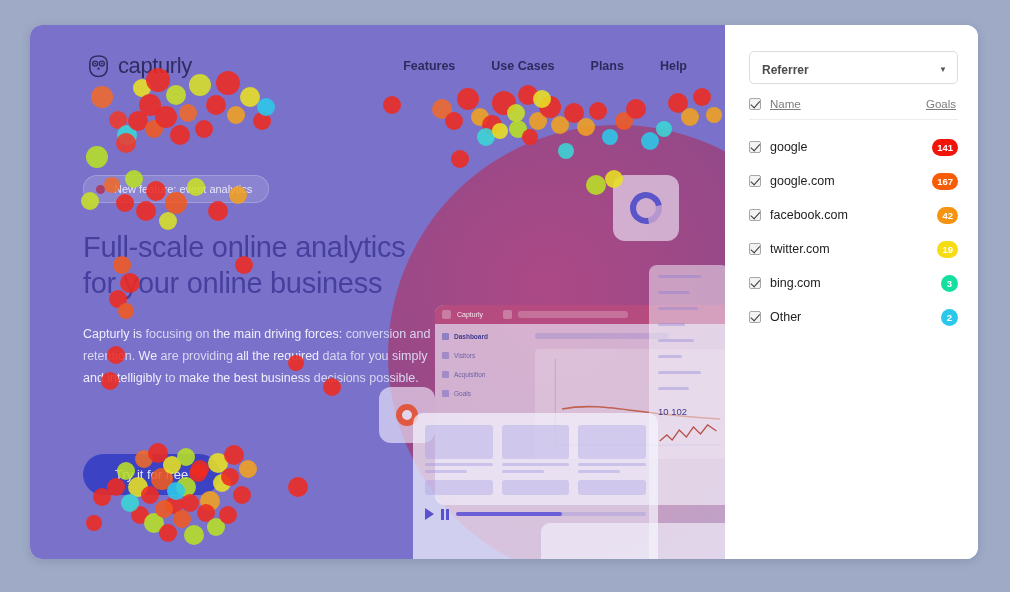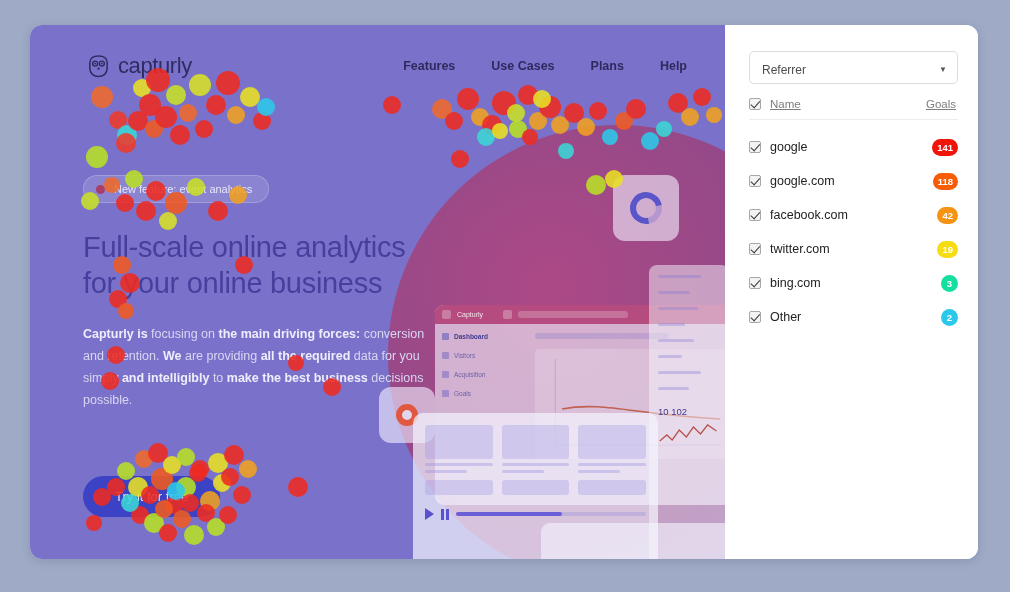--- a/index.html
+++ b/index.html
@@ -74,21 +74,21 @@
     margin-top: 26px;
     font-size: 29px; line-height: 36px;
     font-weight: 400; color: #463f9e;
     letter-spacing: -.3px;
   }
   .lead {
     margin-top: 22px;
     font-size: 12.5px; line-height: 22px;
     color: #d9d6f2; max-width: 358px;
   }
-  .lead b { color: #efedfc; font-weight: 700; }
+  .lead b { color: #efedfc; font-weight: 400; }
   .cta {
     margin-top: 65px;
     display: inline-block;
     background: #3b43c4;
     color: #e5e4fb;
     border: none; border-radius: 22px;
     padding: 13px 32px;
     font-size: 13px;
     font-family: inherit;
     cursor: pointer;
@@ -164,20 +164,21 @@
     padding: 26px 20px 0 24px;
     flex: none;
   }
   .select {
     width: 100%; height: 33px;
     border: 1px solid #dcdcdc; border-radius: 5px;
     display: flex; align-items: center;
     padding: 4px 10px 0 12px;
     font-size: 12px; color: #4c4c4c;
     cursor: pointer;
+    font-weight: bold;
   }
   .caret { margin-left: auto; font-size: 8px; color: #555; }
   .thead {
     display: flex; align-items: center;
     padding: 14px 2px 9px 0;
     border-bottom: 1px solid #ececec;
     font-size: 11.5px; color: #7d7d7d; text-decoration: underline;
   }
   .thead .amt { margin-left: auto; }
   .row {
@@ -483,21 +484,21 @@
 
     <div id="rows">
         <div class="row">
           <span class="cb"></span>
           <span class="rname">google</span>
           <span class="badge" style="background: rgb(240, 20, 10);">141</span>
         </div>
         <div class="row">
           <span class="cb"></span>
           <span class="rname">google.com</span>
-          <span class="badge" style="background: rgb(247, 92, 7);">118</span>
+          <span class="badge" style="background: rgb(247, 92, 7);">167</span>
         </div>
         <div class="row">
           <span class="cb"></span>
           <span class="rname">facebook.com</span>
           <span class="badge" style="background: rgb(245, 148, 18);">42</span>
         </div>
         <div class="row">
           <span class="cb"></span>
           <span class="rname">twitter.com</span>
           <span class="badge" style="background: rgb(245, 220, 19);">19</span>

